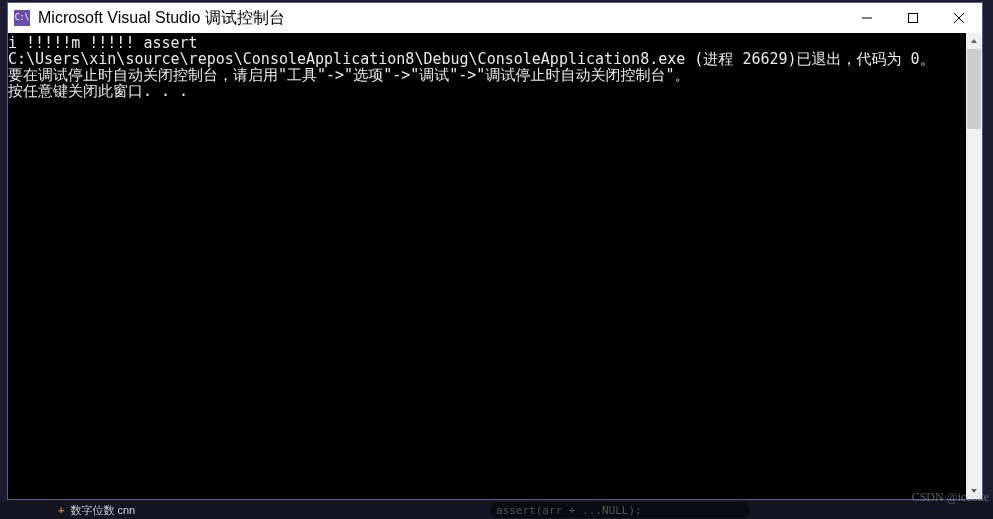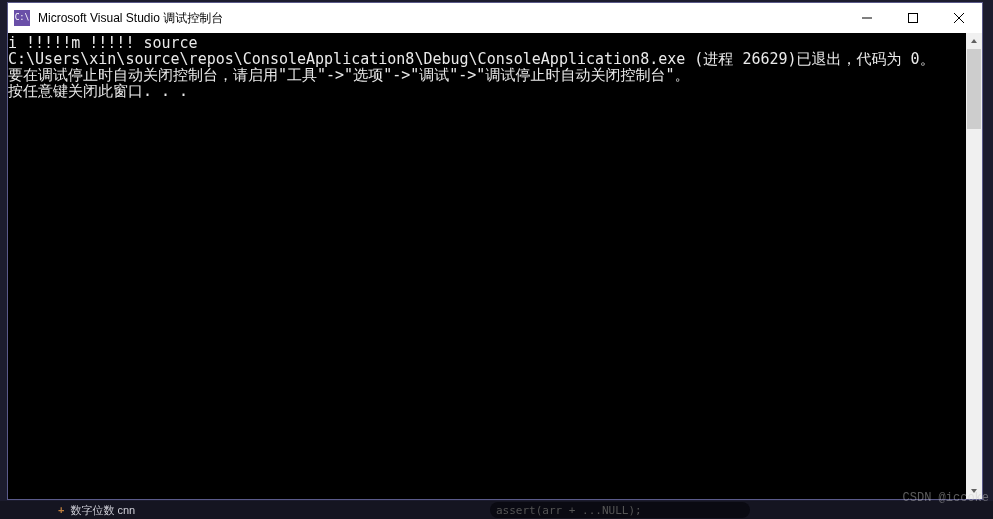--- a/index.html
+++ b/index.html
@@ -43,21 +43,21 @@
       align-items: center;
       justify-content: center;
     }
     .titlebar-icon-inner {
       color: #fff;
       font-size: 8px;
       font-family: monospace;
       line-height: 1;
     }
     .titlebar-text {
-      font-size: 12px;
+      font-size: 16px;
       color: #000;
       flex: 1;
     }
     .window-controls {
       display: flex;
       height: 100%;
     }
     .win-btn {
       width: 46px;
       height: 30px;
@@ -156,21 +156,21 @@
       align-items: center;
       padding-left: 6px;
       border-radius: 8px;
     }
     .watermark {
       position: absolute;
       right: 4px;
       bottom: 14px;
       font-size: 12px;
       color: rgba(200,200,200,0.45);
-      font-family: Liberation Mono, monospace;
+      font-family: Liberation Serif, serif;
     }
   </style>
 </head>
 <body>
 
 <div class="window">
   <div class="titlebar">
     <div class="titlebar-icon">
       <span class="titlebar-icon-inner">C:\</span>
     </div>
@@ -188,21 +188,21 @@
       </div>
       <div class="win-btn">
         <svg viewBox="0 0 10 10">
             <line x1="0" y1="0" x2="10" y2="10" stroke="#000" stroke-width="1"></line>
             <line x1="10" y1="0" x2="0" y2="10" stroke="#000" stroke-width="1"></line>
           </svg>
       </div>
     </div>
   </div>
   <div class="console-area">
-    <div class="console-content"><span>i !!!!!m !!!!! source</span>
+    <div class="console-content"><span>i !!!!!m !!!!! assert</span>
 <span>C:\Users\xin\source\repos\ConsoleApplication8\Debug\ConsoleApplication8.exe (进程 26629)已退出，代码为 0。</span>
 <span>要在调试停止时自动关闭控制台，请启用"工具"-&gt;"选项"-&gt;"调试"-&gt;"调试停止时自动关闭控制台"。</span>
 <span>按任意键关闭此窗口. . .</span></div>
     <div class="scrollbar">
       <div class="scroll-arrow up">
         <svg width="8" height="8" viewBox="0 0 8 8">
             <polygon points="4,2 7,6 1,6" fill="#606060"></polygon>
           </svg>
       </div>
       <div class="scroll-thumb"></div>

